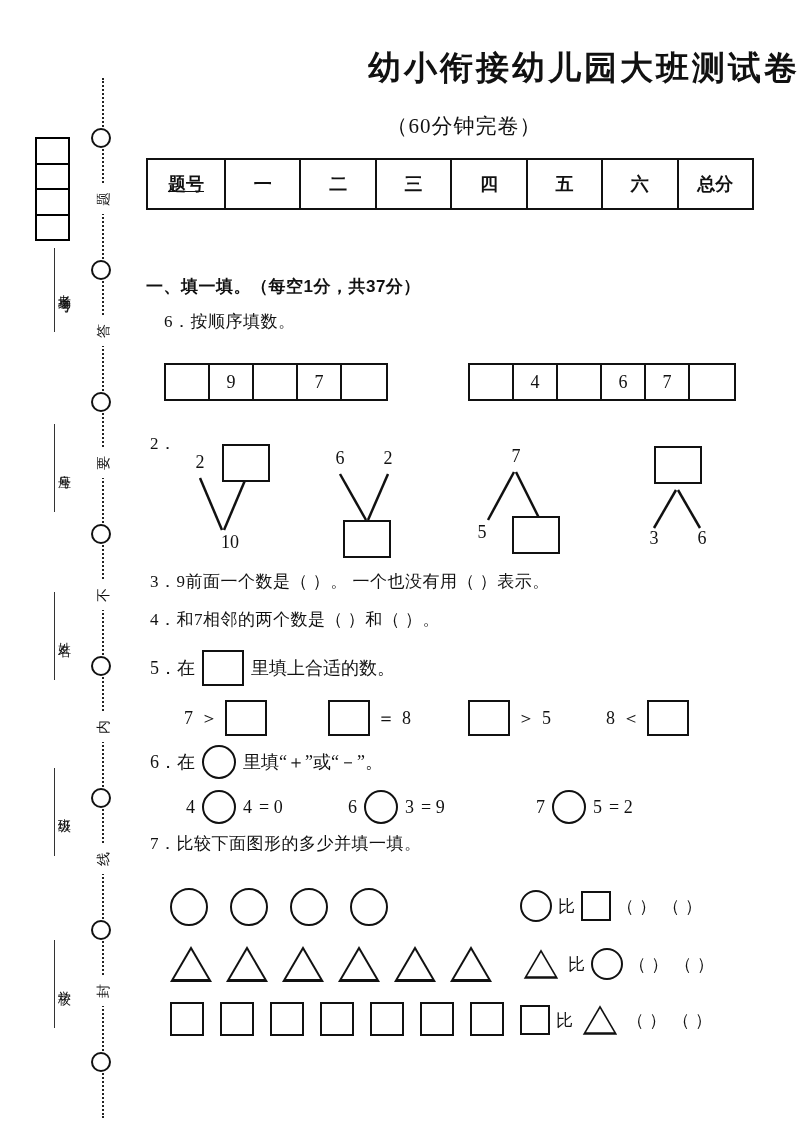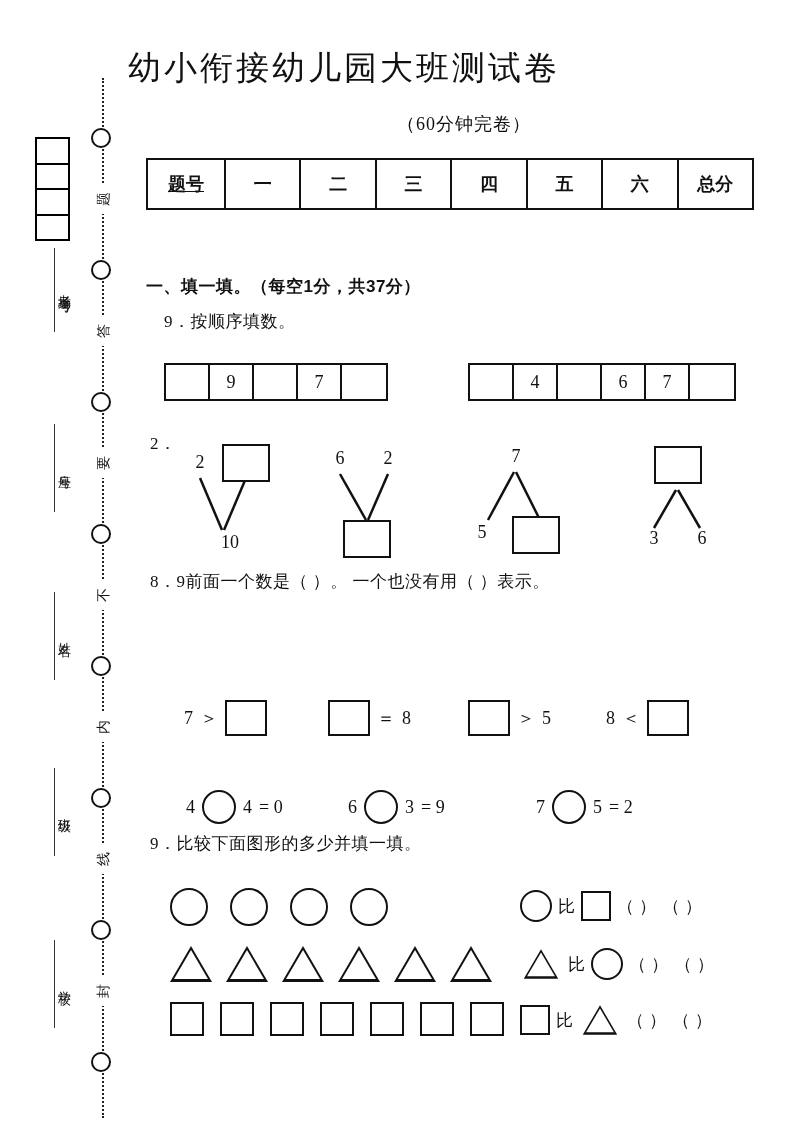--- a/index.html
+++ b/index.html
@@ -86,29 +86,29 @@
   }
 
   
   #sheet {
     position: absolute; left: 128px; top: 0;
     width: 672px; height: 1133px;
   }
 
   #paper-title {
     position: absolute; left: 0; top: 46px; width: 672px;
-    text-align: left;
-    font-size: 33px; font-weight: normal;
+    text-align: right;
+    font-size: 33px; font-weight: bold;
     letter-spacing: 3px;
     font-family: "Liberation Sans", "DejaVu Sans", sans-serif;
   }
   #paper-subtitle {
     position: absolute; left: 0; top: 112px; width: 672px;
     text-align: center;
-    font-size: 18px;
+    font-size: 21px;
     letter-spacing: 1px;
   }
 
   
   #score-table {
     position: absolute; left: 18px; top: 158px;
     width: 608px;
     border-collapse: collapse;
     table-layout: fixed;
   }
@@ -295,21 +295,21 @@
       <td>四</td>
       <td>五</td>
       <td>六</td>
       <td>总分</td>
     </tr>
   </tbody>
     </table>
 
   <div class="qline sec-head" style="left:18px; top:275px;">一、填一填。（每空1分，共37分）</div>
 
-  <div class="qline" style="left:36px; top:310px;">9．按顺序填数。</div>
+  <div class="qline" style="left:36px; top:310px;">6．按顺序填数。</div>
 
   <div class="numstrip" style="left:36px; top:363px;">
     <div class="nc"></div>
     <div class="nc">9</div>
     <div class="nc"></div>
     <div class="nc">7</div>
     <div class="nc"></div>
   </div>
 
   <div class="numstrip" style="left:340px; top:363px;">
@@ -356,22 +356,28 @@
   <div class="bond" style="left:500px; top:440px;">
     <svg width="150" height="118">
       <line x1="48" y1="50" x2="26" y2="88" stroke="#111" stroke-width="2.5"></line>
       <line x1="50" y1="50" x2="72" y2="88" stroke="#111" stroke-width="2.5"></line>
     </svg>
     <div class="blank-box" style="left:26px; top:6px;"></div>
     <div class="val" style="left:14px; top:88px;">3</div>
     <div class="val" style="left:62px; top:88px;">6</div>
   </div>
 
-  <div class="qline" style="left:22px; top:570px;">8．9前面一个数是（        ）。     一个也没有用（        ）表示。</div>
-
+  <div class="qline" style="left:22px; top:570px;">3．9前面一个数是（        ）。     一个也没有用（        ）表示。</div>
+  <div class="qline" style="left:22px; top:608px;">4．和7相邻的两个数是（        ）和（        ）。</div>
+
+  <div class="expr" style="left:22px; top:650px;">
+    <span>5．在</span>
+    <span class="ibox"></span>
+    <span>里填上合适的数。</span>
+  </div>
 
   <div class="expr" style="left:56px; top:700px;">
     <span>7</span>
     <span>＞</span>
     <span class="ibox"></span>
   </div>
   <div class="expr" style="left:200px; top:700px;">
     <span class="ibox"></span>
     <span>＝</span>
     <span>8</span>
@@ -380,41 +386,46 @@
     <span class="ibox"></span>
     <span>＞</span>
     <span>5</span>
   </div>
   <div class="expr" style="left:478px; top:700px;">
     <span>8</span>
     <span>＜</span>
     <span class="ibox"></span>
   </div>
 
+  <div class="expr" style="left:22px; top:745px;">
+    <span>6．在</span>
+    <span class="icirc"></span>
+    <span>里填“＋”或“－”。</span>
+  </div>
 
   <div class="expr" style="left:58px; top:790px;">
     <span>4</span>
     <span class="icirc"></span>
     <span>4</span>
     <span>= 0</span>
   </div>
   <div class="expr" style="left:220px; top:790px;">
     <span>6</span>
     <span class="icirc"></span>
     <span>3</span>
     <span>= 9</span>
   </div>
   <div class="expr" style="left:408px; top:790px;">
     <span>7</span>
     <span class="icirc"></span>
     <span>5</span>
     <span>= 2</span>
   </div>
 
-  <div class="qline" style="left:22px; top:832px;">9．比较下面图形的多少并填一填。</div>
+  <div class="qline" style="left:22px; top:832px;">7．比较下面图形的多少并填一填。</div>
 
   <div class="shape-row" style="left:42px; top:888px; gap:22px;">
     <span class="sh-circle"></span>
     <span class="sh-circle"></span>
     <span class="sh-circle"></span>
     <span class="sh-circle"></span>
   </div>
   <div class="shape-row" style="left:42px; top:946px; gap:14px;">
     <span class="sh-tri"></span>
     <span class="sh-tri"></span>

